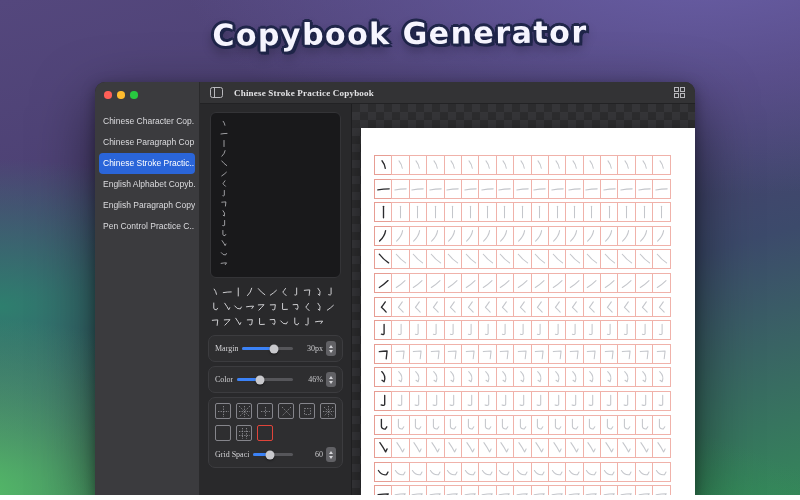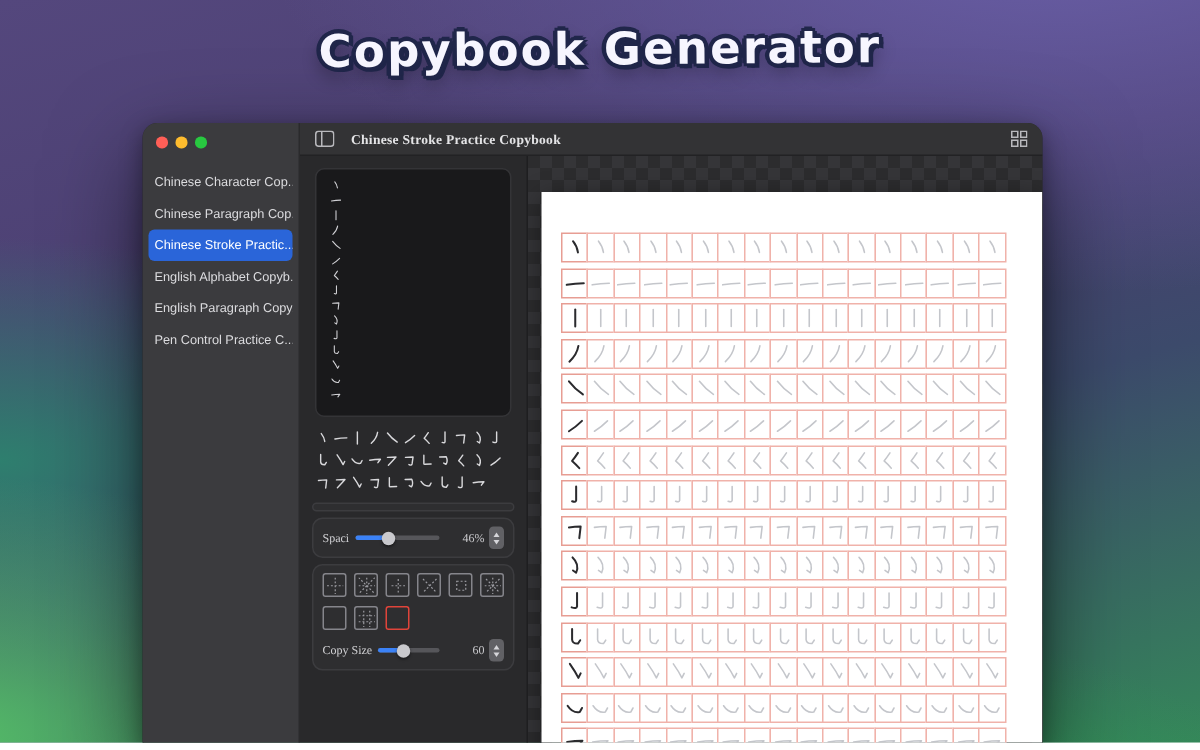--- a/index.html
+++ b/index.html
@@ -292,25 +292,37 @@
                 <svg width="10.5" height="12" viewBox="0 0 100 100">
                   <path d="M58 12 L58 72 Q56 84 34 76" class="st" stroke="#d8d8db" stroke-width="9"></path>
                 </svg>
                 <svg width="10.5" height="12" viewBox="0 0 100 100">
                   <path d="M14 48 Q48 42 82 42 L66 64" class="st" stroke="#d8d8db" stroke-width="9"></path>
                 </svg>
               </div>
             </div>
 
           <div class="group">
+            <div class="srow">
+              <span class="slabel">Margin</span>
+              <span class="track">
+                  <span class="fill" style="width: 62%;"></span>
+                  <span class="knob" style="left: 62%;"></span>
+                </span>
+              <span class="sval">30px</span>
+              <span class="stepper">
+                  <span class="up"></span>
+                  <span class="dn"></span>
+                </span>
+            </div>
           </div>
 
           <div class="group">
             <div class="srow">
-              <span class="slabel">Spaci</span>
+              <span class="slabel">Color</span>
               <span class="track">
                   <span class="fill" style="width: 40%;"></span>
                   <span class="knob" style="left: 40%;"></span>
                 </span>
               <span class="sval">46%</span>
               <span class="stepper">
                   <span class="up"></span>
                   <span class="dn"></span>
                 </span>
             </div>
@@ -356,21 +368,21 @@
                   </svg>
                 </span>
                 <span class="style-btn">
                   <svg width="11" height="11" viewBox="0 0 11 11">
                     <path d="M3.5 0 V11 M7.5 0 V11 M0 3.5 H11 M0 7.5 H11" stroke="#9a9aa0" stroke-width="0.8" stroke-dasharray="1.3 1.3" fill="none"></path>
                   </svg>
                 </span>
                 <span class="style-btn selected"></span>
               </div>
             <div class="srow">
-              <span class="slabel">Copy Size</span>
+              <span class="slabel">Grid Spaci</span>
               <span class="track">
                   <span class="fill" style="width: 42%;"></span>
                   <span class="knob" style="left: 42%;"></span>
                 </span>
               <span class="sval">60</span>
               <span class="stepper">
                   <span class="up"></span>
                   <span class="dn"></span>
                 </span>
             </div>

